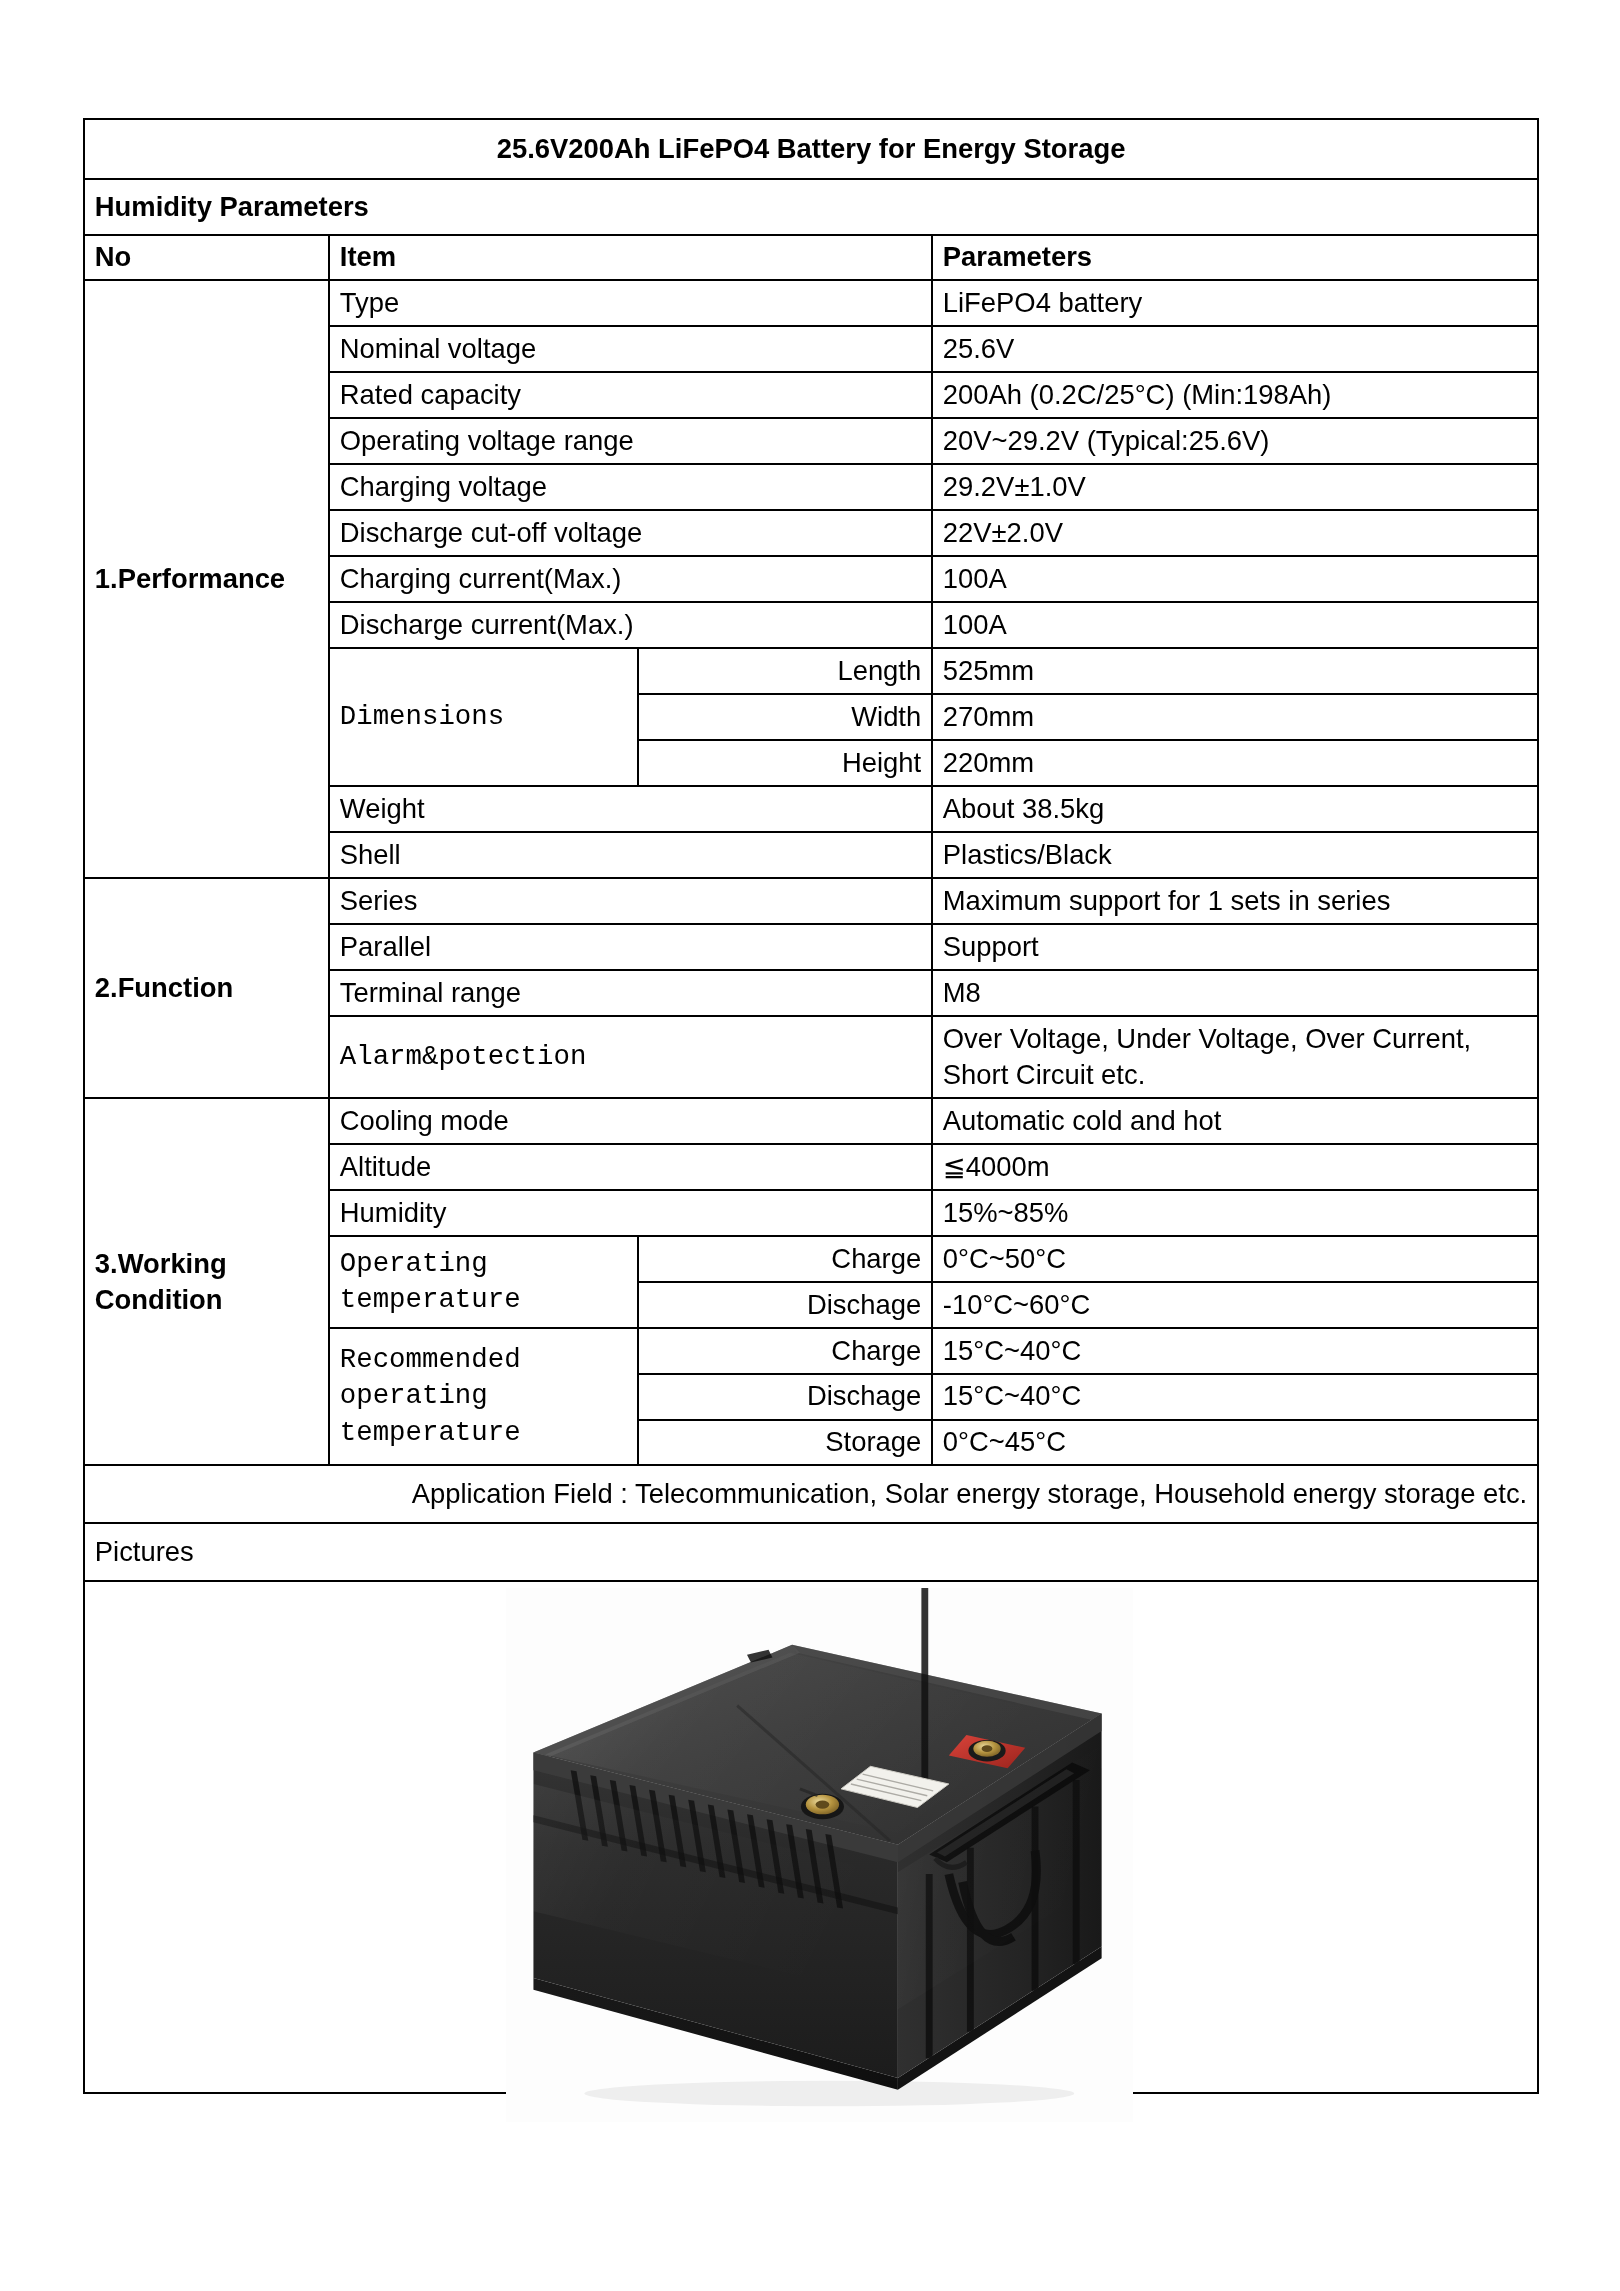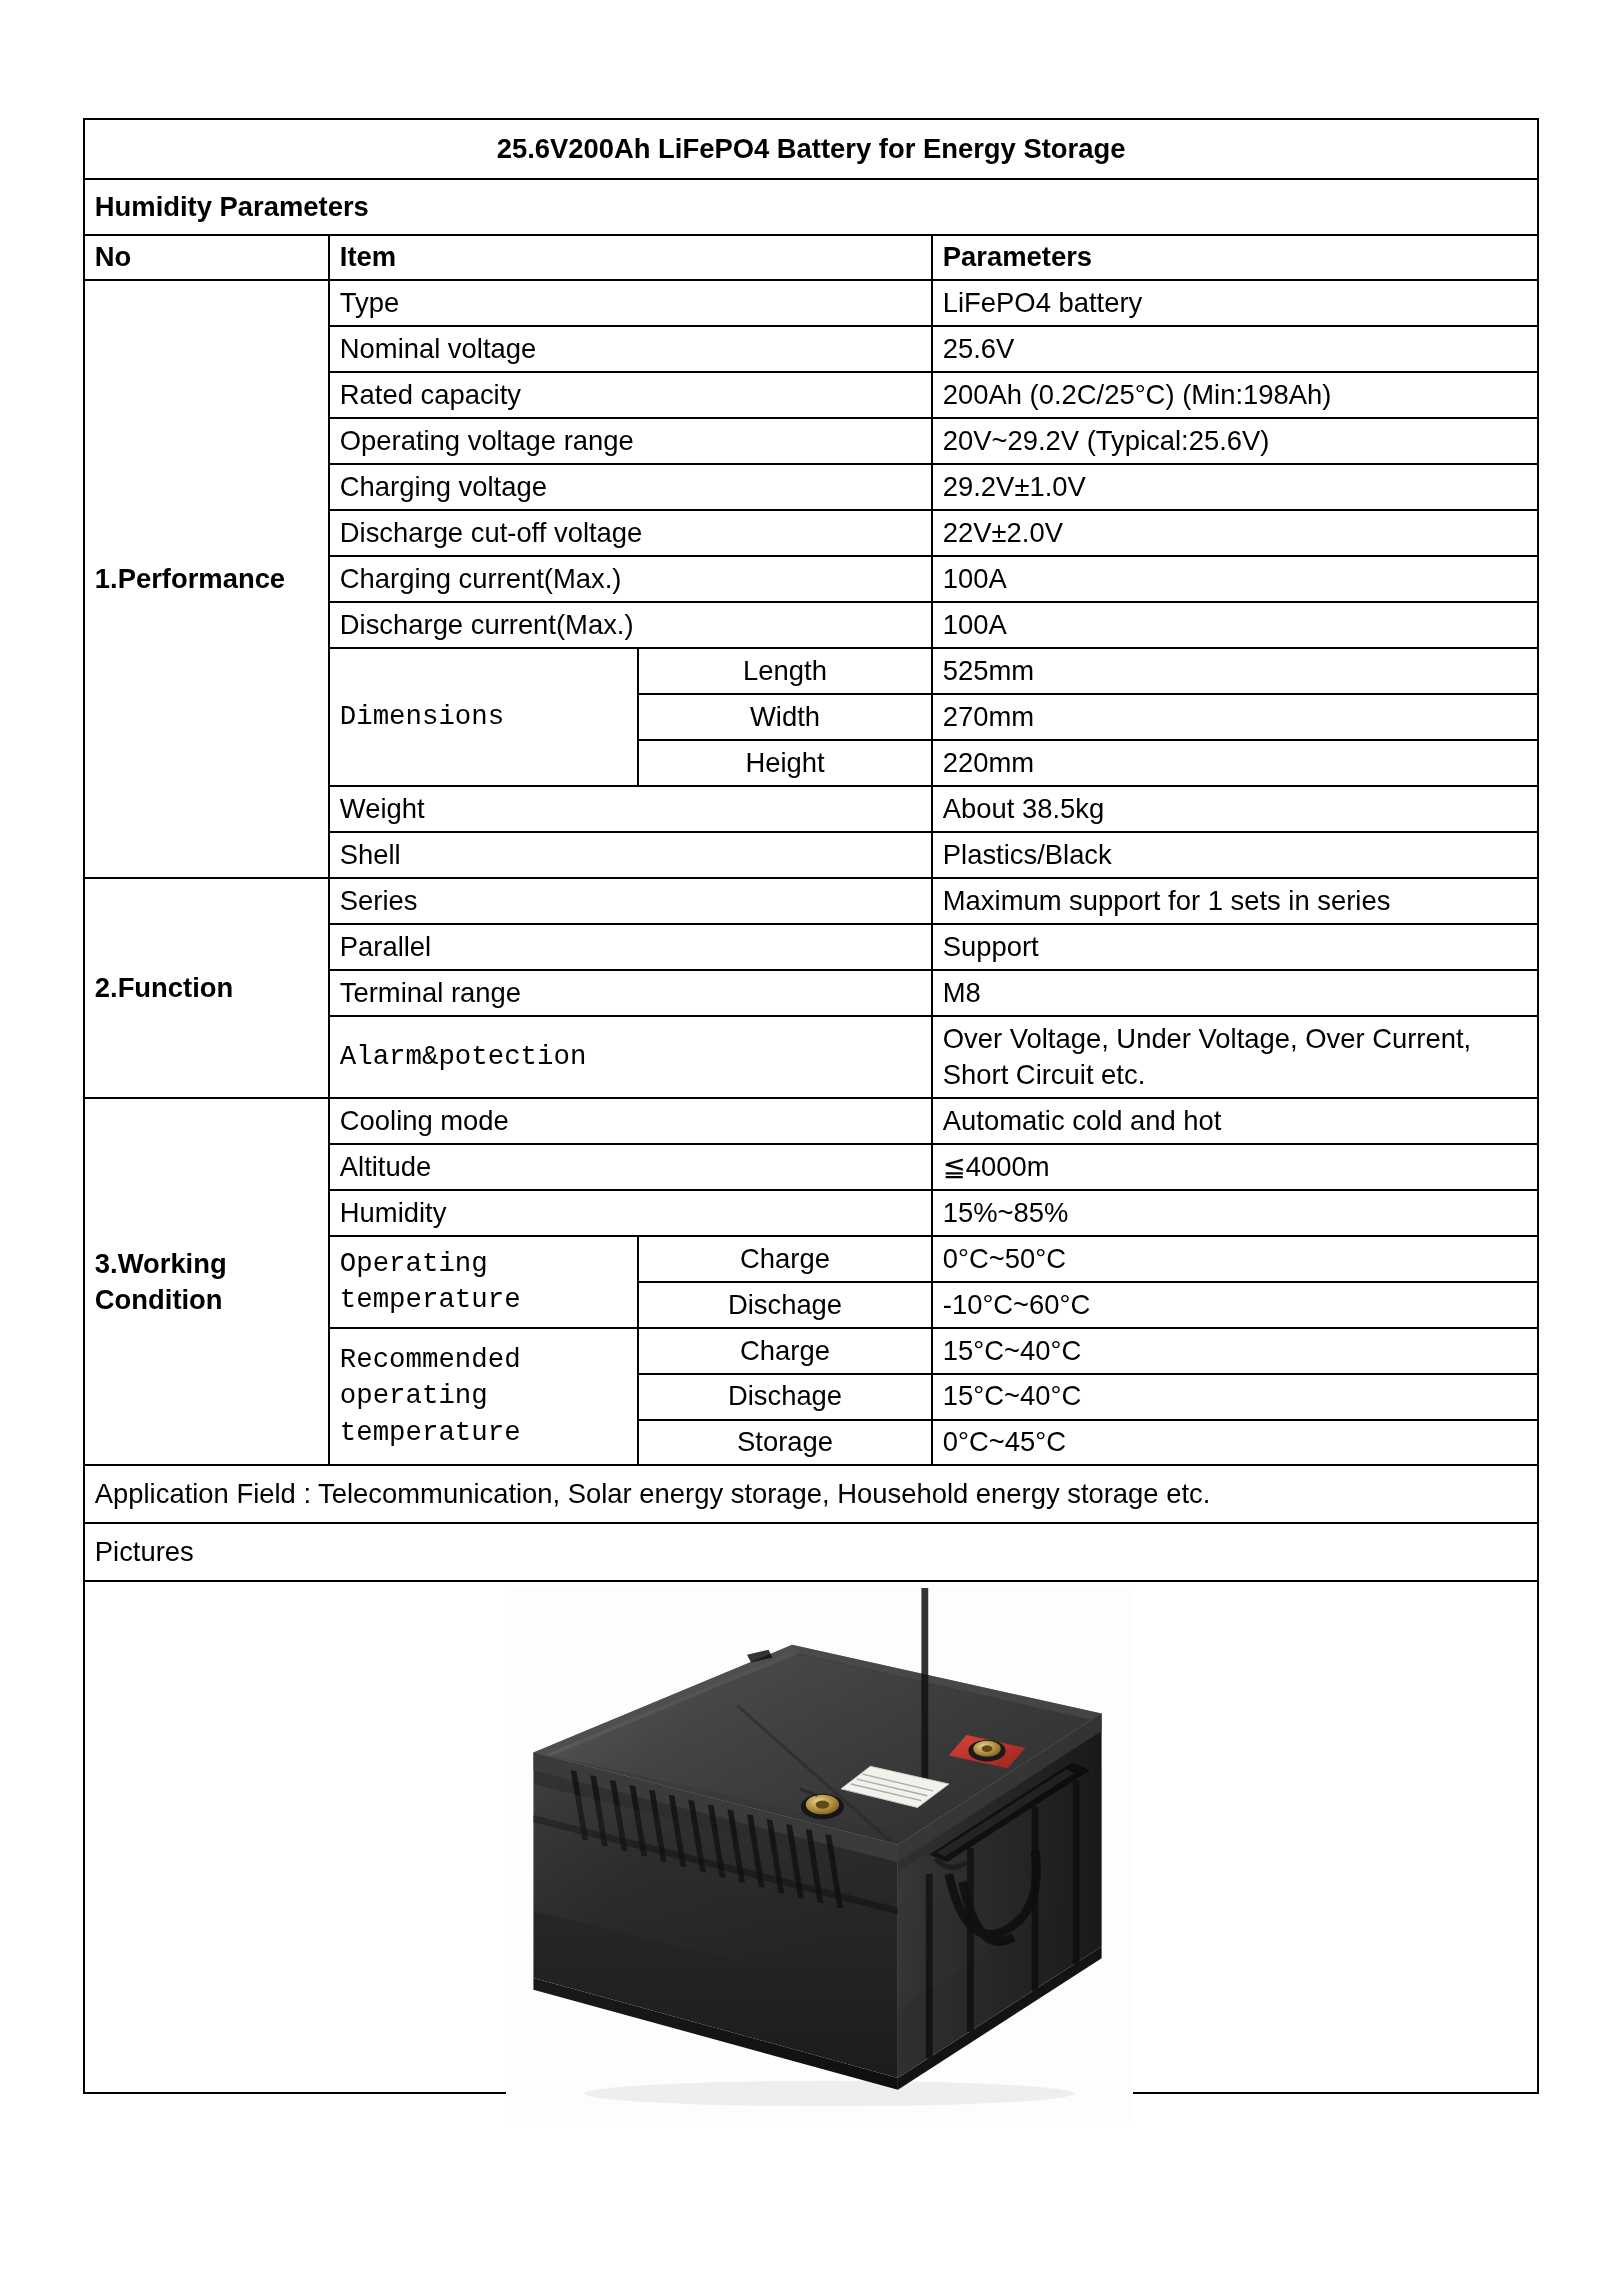--- a/index.html
+++ b/index.html
@@ -65,30 +65,31 @@
     font-size: 28px;
     border-radius: 9px;
   }
   .group-label {
     font-weight: bold;
     font-size: 28px;
     vertical-align: middle;
     margin-top: 12px;
   }
   .sub-center {
-    text-align: center;
+    text-align: right;
   }
   .item-tall {
     vertical-align: middle;
     font-family: Liberation Mono, monospace;
   }
   .appfield {
     font-size: 27.4px;
     padding-top: 9.8px !important;
     padding-bottom: 9.8px !important;
+    text-align: right;
   }
   .pictures-head {
     font-weight: normal;
     font-size: 30px;
     padding-top: 9.8px !important;
     padding-bottom: 9.8px !important;
   }
   .pic-cell {
     height: 510px;
     padding: 0 !important;

